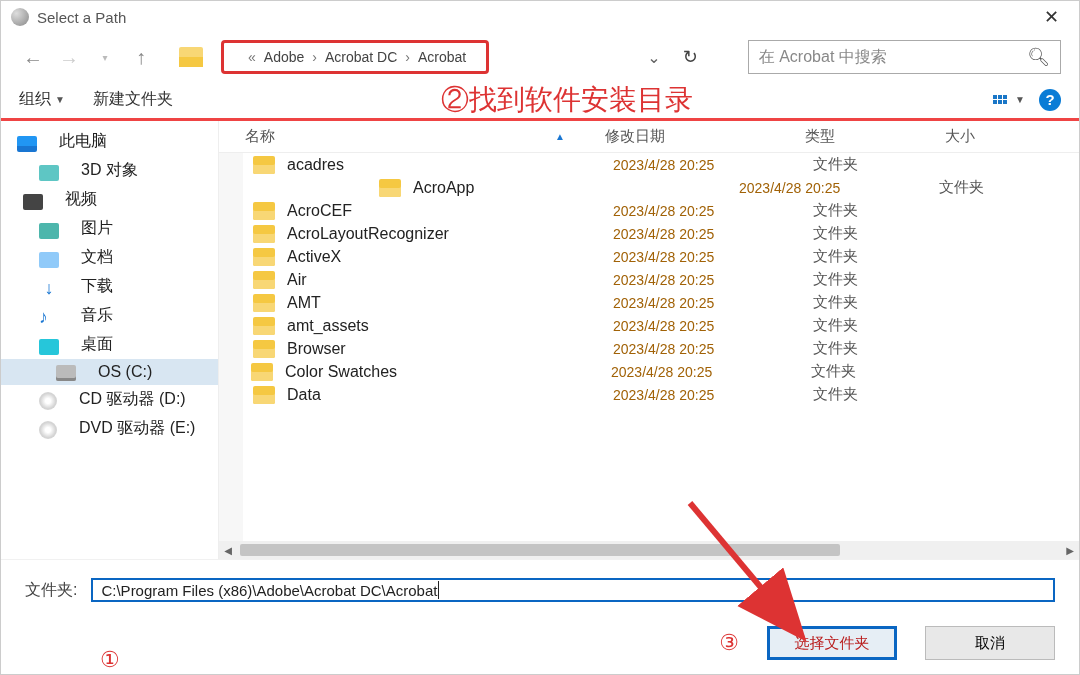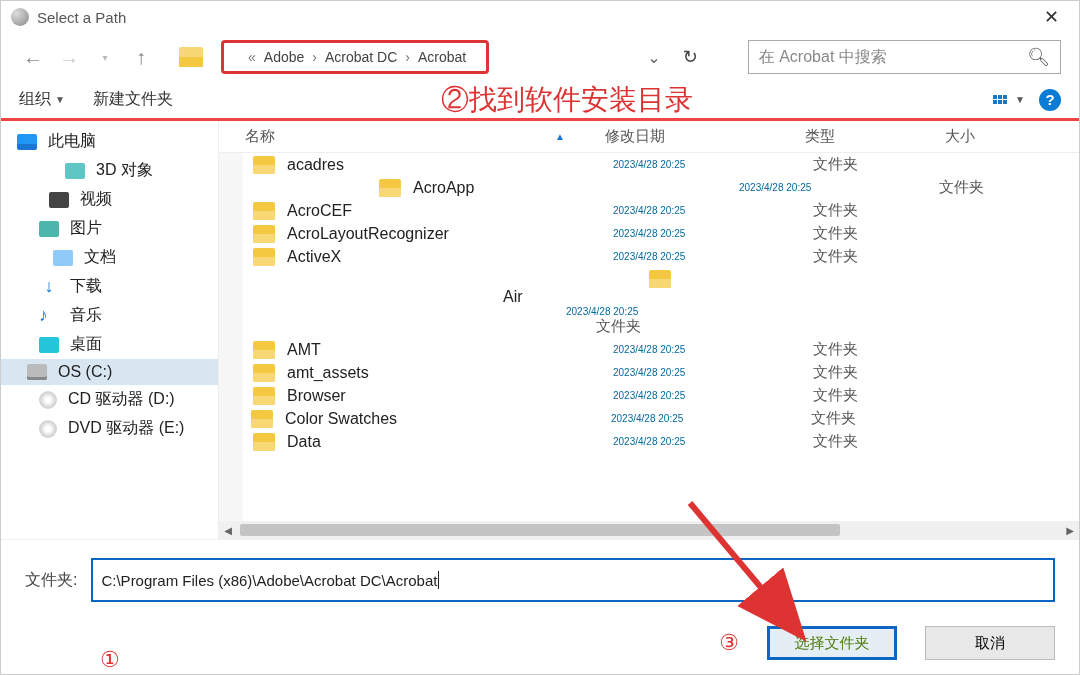--- a/index.html
+++ b/index.html
@@ -31,21 +31,21 @@
   .annotation2 { position: absolute; left: 440px; top: 0; font-size: 28px; color: #d33; font-weight: 500; }
   .view-icons { margin-left: auto; display: flex; align-items: center; gap: 14px; }
   .view-btn { display: flex; align-items: center; gap: 4px; }
   .grid-icon { display: inline-grid; grid-template-columns: repeat(3,4px); grid-template-rows: repeat(2,4px); gap: 1px; }
   .grid-icon span { background: #1a76c7; display: block; }
   .help { width: 22px; height: 22px; border-radius: 50%; background: #0a7cd6; color: #fff; display: flex; align-items: center; justify-content: center; font-size: 15px; font-weight: bold; }
 
   
   .main { flex: 1; display: flex; min-height: 0; }
   .sidebar { width: 218px; border-right: 1px solid #eee; overflow-y: auto; padding-top: 6px; }
-  .side-item { display: flex; align-items: center; padding: 4px 8px 4px 16px; font-size: 16px; color: #222; gap: 11px; white-space: nowrap; }
+  .side-item { display: flex; align-items: flex-end; padding: 4px 8px 4px 16px; font-size: 16px; color: #222; gap: 22px; white-space: nowrap; }
   .side-item.sel { background: #d8e6f2; }
   .side-ico { width: 20px; height: 16px; flex-shrink: 0; display: inline-block; }
   .ico-pc { background: linear-gradient(#2196f3 60%, #1976d2 60%); border-radius: 2px; }
   .ico-3d { background: #5ec6c4; border-radius: 2px; }
   .ico-vid { background: #444; border-radius: 2px; }
   .ico-pic { background: #4db6ac; border-radius: 2px; }
   .ico-doc { background: #90caf9; border-radius: 2px; }
   .ico-dl { color: #1976d2; font-size: 18px; text-align: center; line-height: 14px; }
   .ico-music { color: #1976d2; font-size: 18px; line-height: 14px; }
   .ico-desk { background: #26c6da; border-radius: 2px; }
@@ -57,36 +57,36 @@
   .col-name { width: 360px; display: flex; align-items: center; }
   .col-date { width: 200px; }
   .col-type { width: 140px; }
   .col-size { flex: 1; font-family: Liberation Mono, monospace; }
   .sort-arrow { font-size: 10px; margin-left: auto; margin-right: 40px; color: #1976d2; }
 
   .filelist { flex: 1; overflow: auto; position: relative; }
   .row { display: flex; align-items: center; padding: 2px 0 2px 26px; font-size: 16px; color: #222; }
   .fico { width: 22px; height: 18px; background: #f5c842; border-radius: 2px; margin-right: 12px; box-shadow: inset 0 -9px 0 #f8d775; }
   .fn { width: 326px; }
-  .fd { width: 200px; color: #0369a1; font-size: 10px; }
+  .fd { width: 200px; color: #a16207; font-size: 14px; }
   .ft { width: 140px; color: #555; font-size: 15px; }
   .scroll-gutter { position: absolute; left: 0; top: 0; bottom: 0; width: 24px; background: #f7f7f7; }
   .hscroll { height: 18px; background: #f0f0f0; display: flex; align-items: center; }
   .hscroll .larr, .hscroll .rarr { width: 18px; text-align: center; font-size: 10px; color: #666; }
   .hscroll .thumb { margin-left: 3px; width: 600px; height: 12px; background: #c4c4c4; border-radius: 2px; }
 
   
   .footer { border-top: 1px solid #f1f1f1; padding: 18px 24px 14px; }
   .pathrow { display: flex; align-items: center; gap: 14px; margin-bottom: 24px; }
   .pathlbl { font-size: 16px; color: #444; }
-  .pathinput { flex: 1; height: 44px; border: 2px solid #0a66c2; padding: 0 8px; font-size: 15px; color: #222; display: flex; align-items: center; }
+  .pathinput { flex: 1; height: 24px; border: 2px solid #0a66c2; padding: 0 8px; font-size: 15px; color: #222; display: flex; align-items: center; }
   .btnrow { display: flex; align-items: center; justify-content: flex-end; gap: 28px; padding-right: 0; }
   .annot3 { color: #d33; font-size: 22px; }
   .btn { width: 130px; height: 34px; display: flex; align-items: center; justify-content: center; font-size: 15px; }
-  .btn.primary { border: 2px solid #0a66c2; background: #e6eef5; color: #4d7c0f; box-shadow: 0 0 0 1px #0a66c2 inset; }
+  .btn.primary { border: 2px solid #0a66c2; background: #e6eef5; color: #b91c1c; box-shadow: 0 0 0 1px #0a66c2 inset; }
   .btn.cancel { background: #e8e8e8; border: 1px solid #bbb; }
 
   
   .red-arrow { position: absolute; left: 685px; top: 498px; pointer-events: none; }
   .annot1 { position: absolute; left: 100px; bottom: 2px; color: #d33; font-size: 22px; }
 </style>
 </head>
 <body>
 
 <div class="window">
@@ -141,49 +141,49 @@
       <span class="help">?</span>
     </div>
   </div>
 
   <div class="main">
     <div class="sidebar" id="sidebar">
         <div class="side-item" style="padding-left: 16px;">
           <span class="side-ico ico-pc"></span>
           <span>此电脑</span>
         </div>
-        <div class="side-item" style="padding-left: 38px; margin-left: 26px;">
+        <div class="side-item" style="padding-left: 38px;">
           <span class="side-ico ico-3d"></span>
           <span>3D 对象</span>
         </div>
-        <div class="side-item" style="padding-left: 48px;">
+        <div class="side-item" style="padding-left: 22px;">
           <span class="side-ico ico-vid"></span>
           <span>视频</span>
         </div>
         <div class="side-item" style="padding-left: 38px;">
           <span class="side-ico ico-pic"></span>
           <span>图片</span>
         </div>
-        <div class="side-item" style="padding-left: 52px;">
+        <div class="side-item" style="padding-left: 38px;">
           <span class="side-ico ico-doc"></span>
           <span>文档</span>
         </div>
         <div class="side-item" style="padding-left: 38px;">
           <span class="side-ico ico-dl">↓</span>
           <span>下载</span>
         </div>
         <div class="side-item" style="padding-left: 38px;">
           <span class="side-ico ico-music">♪</span>
           <span>音乐</span>
         </div>
         <div class="side-item" style="padding-left: 38px;">
           <span class="side-ico ico-desk"></span>
           <span>桌面</span>
         </div>
-        <div class="side-item sel" style="padding-left: 26px;">
+        <div class="side-item sel" style="padding-left: 55px;">
           <span class="side-ico ico-drive"></span>
           <span>OS (C:)</span>
         </div>
         <div class="side-item" style="padding-left: 38px;">
           <span class="side-ico ico-cd"></span>
           <span>CD 驱动器 (D:)</span>
         </div>
         <div class="side-item" style="padding-left: 38px;">
           <span class="side-ico ico-cd"></span>
           <span>DVD 驱动器 (E:)</span>
@@ -225,21 +225,21 @@
             <span class="fn">AcroLayoutRecognizer</span>
             <span class="fd">2023/4/28 20:25</span>
             <span class="ft">文件夹</span>
           </div>
           <div class="row" style="padding-left: 34px;">
             <span class="fico"></span>
             <span class="fn">ActiveX</span>
             <span class="fd">2023/4/28 20:25</span>
             <span class="ft">文件夹</span>
           </div>
-          <div class="row" style="padding-left: 34px; flex-direction: column;">
+          <div class="row" style="padding-left: 34px;">
             <span class="fico"></span>
             <span class="fn">Air</span>
             <span class="fd">2023/4/28 20:25</span>
             <span class="ft">文件夹</span>
           </div>
           <div class="row" style="padding-left: 34px;">
             <span class="fico"></span>
             <span class="fn">AMT</span>
             <span class="fd">2023/4/28 20:25</span>
             <span class="ft">文件夹</span>

